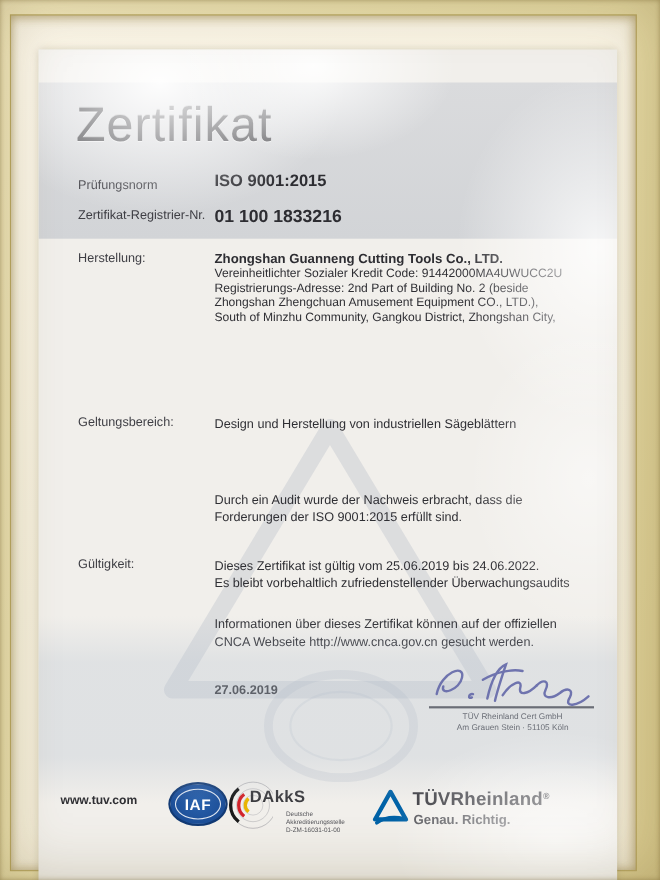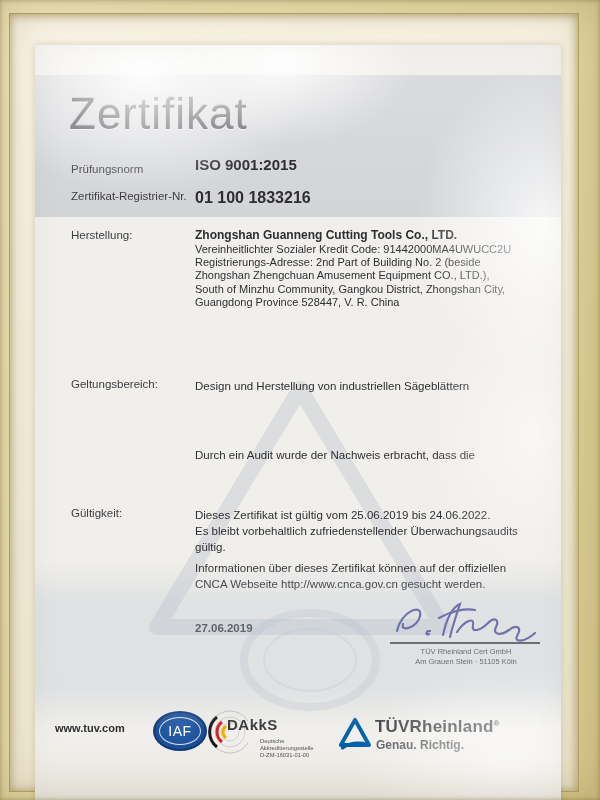--- a/index.html
+++ b/index.html
@@ -26,21 +26,21 @@
   .cline{font-size:11px;line-height:13.2px;white-space:nowrap;color:#2f2f34;}
   .sigline{position:absolute;left:355px;top:597px;width:150px;height:1.5px;background:#44444a;}
   .issuer{position:absolute;left:345px;top:602px;width:172px;text-align:center;
     font-size:7.5px;line-height:9.5px;color:#45454b;}
   .date{position:absolute;left:160px;top:577px;font-size:11.5px;font-weight:700;color:#323237;}
   .foot-www{position:absolute;left:20px;top:677px;font-size:11px;font-weight:600;color:#2d2d31;}
   .iaf{position:absolute;left:118px;top:666px;width:54px;height:40px;border-radius:50%;
     background:radial-gradient(ellipse at 50% 45%,#2a62ad 0%,#1c4e97 70%,#143c78 100%);
     border:2px solid #123a74;box-sizing:border-box;display:flex;align-items:center;justify-content:center;}
   .iaf::before{content:"";position:absolute;inset:4px;border-radius:50%;border:1px solid rgba(255,255,255,.85);}
-  .iaf span{color:#fff;font-weight:400;font-size:14px;letter-spacing:.5px;}
+  .iaf span{color:#fff;font-weight:700;font-size:14px;letter-spacing:.5px;}
   .dakks{position:absolute;left:175px;top:669px;width:135px;height:55px;}
   .dakks .word{position:absolute;left:17px;top:2px;font-size:15px;font-weight:700;color:#3a3a3e;letter-spacing:.5px;}
   .dakks .sub{position:absolute;left:50px;top:24px;font-size:5.8px;line-height:6.8px;color:#55555a;}
   .tuv-tri{position:absolute;left:302px;top:671px;width:36px;height:36px;}
   .tuv-brand{position:absolute;left:340px;top:672px;font-size:17px;font-weight:700;color:#3d3d42;letter-spacing:.2px;}
   .tuv-brand sup{font-size:8px;vertical-align:6px;}
   .tuv-tag{position:absolute;left:341px;top:693px;font-size:12px;font-weight:700;color:#58585d;}
   .glare{position:absolute;pointer-events:none;z-index:8;}
   .g1{left:-60px;top:-90px;width:340px;height:240px;
     background:radial-gradient(closest-side,rgba(255,255,255,.95),rgba(255,255,255,0));}
@@ -82,35 +82,34 @@
       <div class="lbl" style="top:145px">Zertifikat-Registrier-Nr.</div>
       <div class="val" style="top:144px;font-size:16px;font-weight:700">01 100 1833216</div>
 
       <div class="lbl" style="top:184px">Herstellung:</div>
       <div class="val" style="top:183px;font-size:12px;font-weight:700;white-space:nowrap">Zhongshan Guanneng Cutting Tools Co., LTD.</div>
       <div class="val" style="top:198px">
         <div class="cline">Vereinheitlichter Sozialer Kredit Code: 91442000MA4UWUCC2U</div>
         <div class="cline">Registrierungs-Adresse: 2nd Part of Building No. 2 (beside</div>
         <div class="cline">Zhongshan Zhengchuan Amusement Equipment CO., LTD.),</div>
         <div class="cline">South of Minzhu Community, Gangkou District, Zhongshan City,</div>
-        <div class="cline">Guangdong Province 528447, V. R. China</div>
       </div>
 
       <div class="lbl" style="top:333px">Geltungsbereich:</div>
       <div class="para" style="top:333px">Design und Herstellung von industriellen Sägeblättern</div>
 
       <div class="para" style="top:402px">
         <div>Durch ein Audit wurde der Nachweis erbracht, dass die</div>
+        <div>Forderungen der ISO 9001:2015 erfüllt sind.</div>
       </div>
 
       <div class="lbl" style="top:462px">Gültigkeit:</div>
       <div class="para" style="top:462px">
         <div>Dieses Zertifikat ist gültig vom 25.06.2019 bis 24.06.2022.</div>
         <div>Es bleibt vorbehaltlich zufriedenstellender Überwachungsaudits</div>
-        <div>gültig.</div>
       </div>
 
       <div class="para" style="top:515px">
         <div>Informationen über dieses Zertifikat können auf der offiziellen</div>
         <div>CNCA Webseite http://www.cnca.gov.cn gesucht werden.</div>
       </div>
 
       <div class="date">27.06.2019</div>
 
       <svg class="sig" width="162" height="54" viewBox="0 0 162 54">

